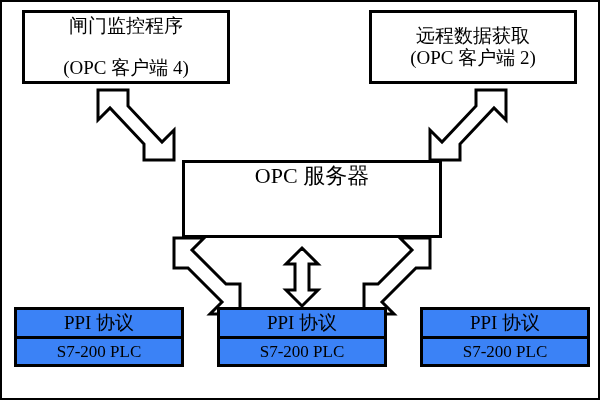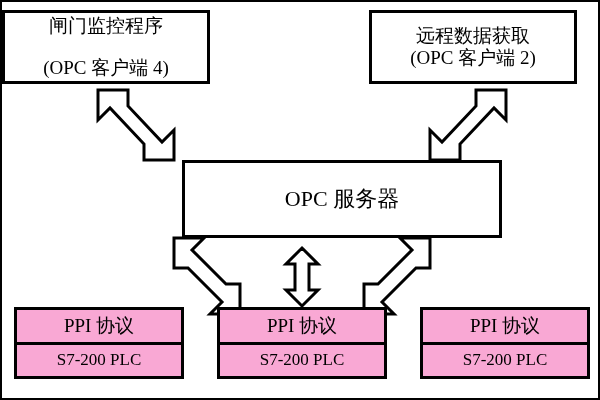--- a/index.html
+++ b/index.html
@@ -32,39 +32,40 @@
   }
   .node .line1, .node .line2 {
     display: block;
     white-space: nowrap;
   }
   .client {
     width: 208px;
     height: 74px;
     font-size: 19px;
   }
-  #client-left  { left: 0;  top: 8px; gap: 20px; }
+  #client-left  { left: 20px;  top: 8px; gap: 20px; }
   #client-right { left: 367px; top: 8px; }
 
   #opc-server {
     left: 180px;
     top: 158px;
-    width: 320px;
+    width: 260px;
     height: 78px;
     font-size: 22px;
+    justify-content: space-between;
   }
   #opc-server .line2 { font-size: 20px; }
 
   .plc-group {
     position: absolute;
     width: 170px;
-    height: 72px;
+    height: 60px;
     border: 3px solid #000000;
     box-sizing: border-box;
-    background: #f9a8d4;
+    background: #3b82f6;
     display: flex;
     flex-direction: column;
   }
   .plc-group .proto {
     flex: 1 1 50%;
     border-bottom: 3px solid #000000;
     display: flex;
     align-items: center;
     justify-content: center;
     font-size: 19px;

